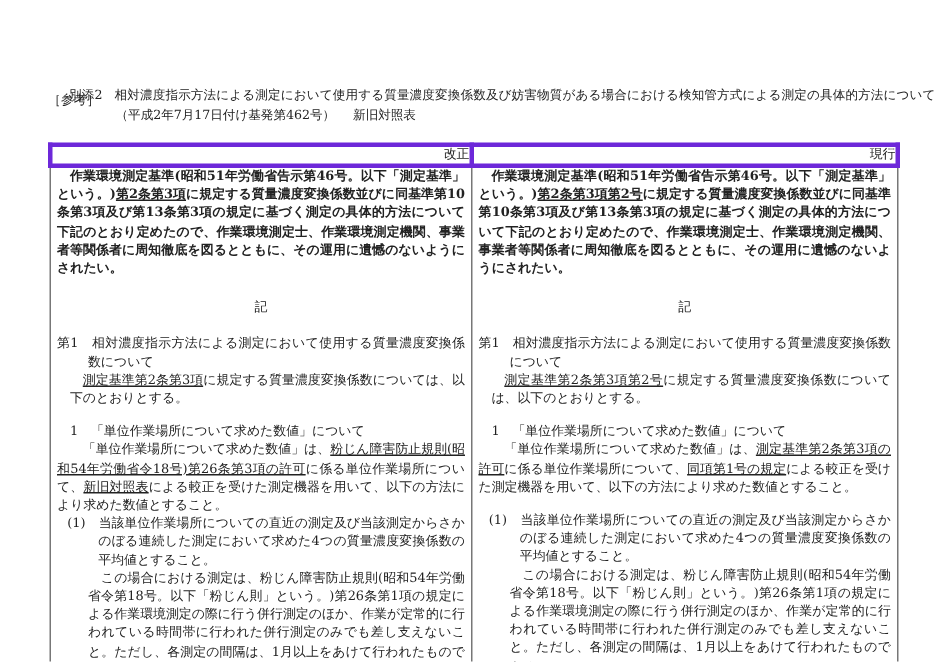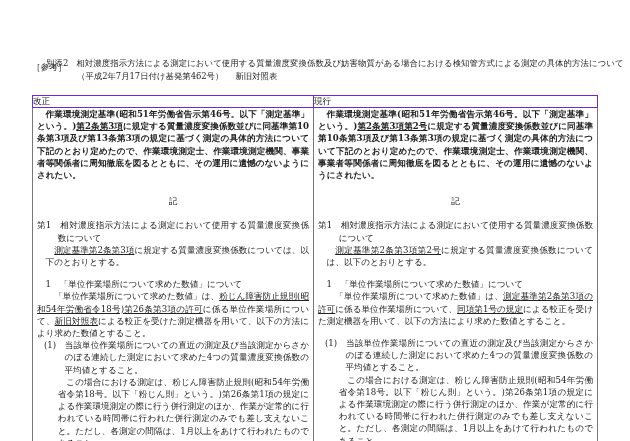--- a/index.html
+++ b/index.html
@@ -13,22 +13,22 @@
   .ref { position: absolute; left: 32px; top: 44px; font-size: 8.6px; margin-top: 17px; }
   .title1 { position: absolute; left: 46px; top: 57px; white-space: nowrap; font-size: 8.4px; letter-spacing: 0.1px; }
   .title1 .num { margin-right: 8px; }
   .title2 { position: absolute; left: 77px; top: 70px; white-space: nowrap; font-size: 8.4px; }
   .title2 .sub { margin-left: 12px; text-align: center; }
   table.cmp {
     position: absolute; left: 32px; top: 95px;
     width: 565px; border-collapse: collapse; table-layout: fixed;
   }
   table.cmp th {
-    font-weight: normal; text-align: left;
-    border: 1px solid #6d28d9; height: 11px; padding: 0; line-height: 11px;
+    font-weight: normal; text-align: right;
+    border: 3px solid #6d28d9; height: 11px; padding: 0; line-height: 11px;
   }
   table.cmp td {
     vertical-align: top; border-left: 1px solid #777; border-right: 1px solid #777;
     padding: 0 4px 2px 4px; height: 277px;
   }
   .p { margin: 0; text-align: justify; }
   .indent1 { text-indent: 1em; font-weight: bold; }
   .center { text-align: center; margin: 14px 0 12px 0; }
   .hang2 { padding-left: 2.4em; text-indent: -2.4em; }
   .gap { height: 10px; }

